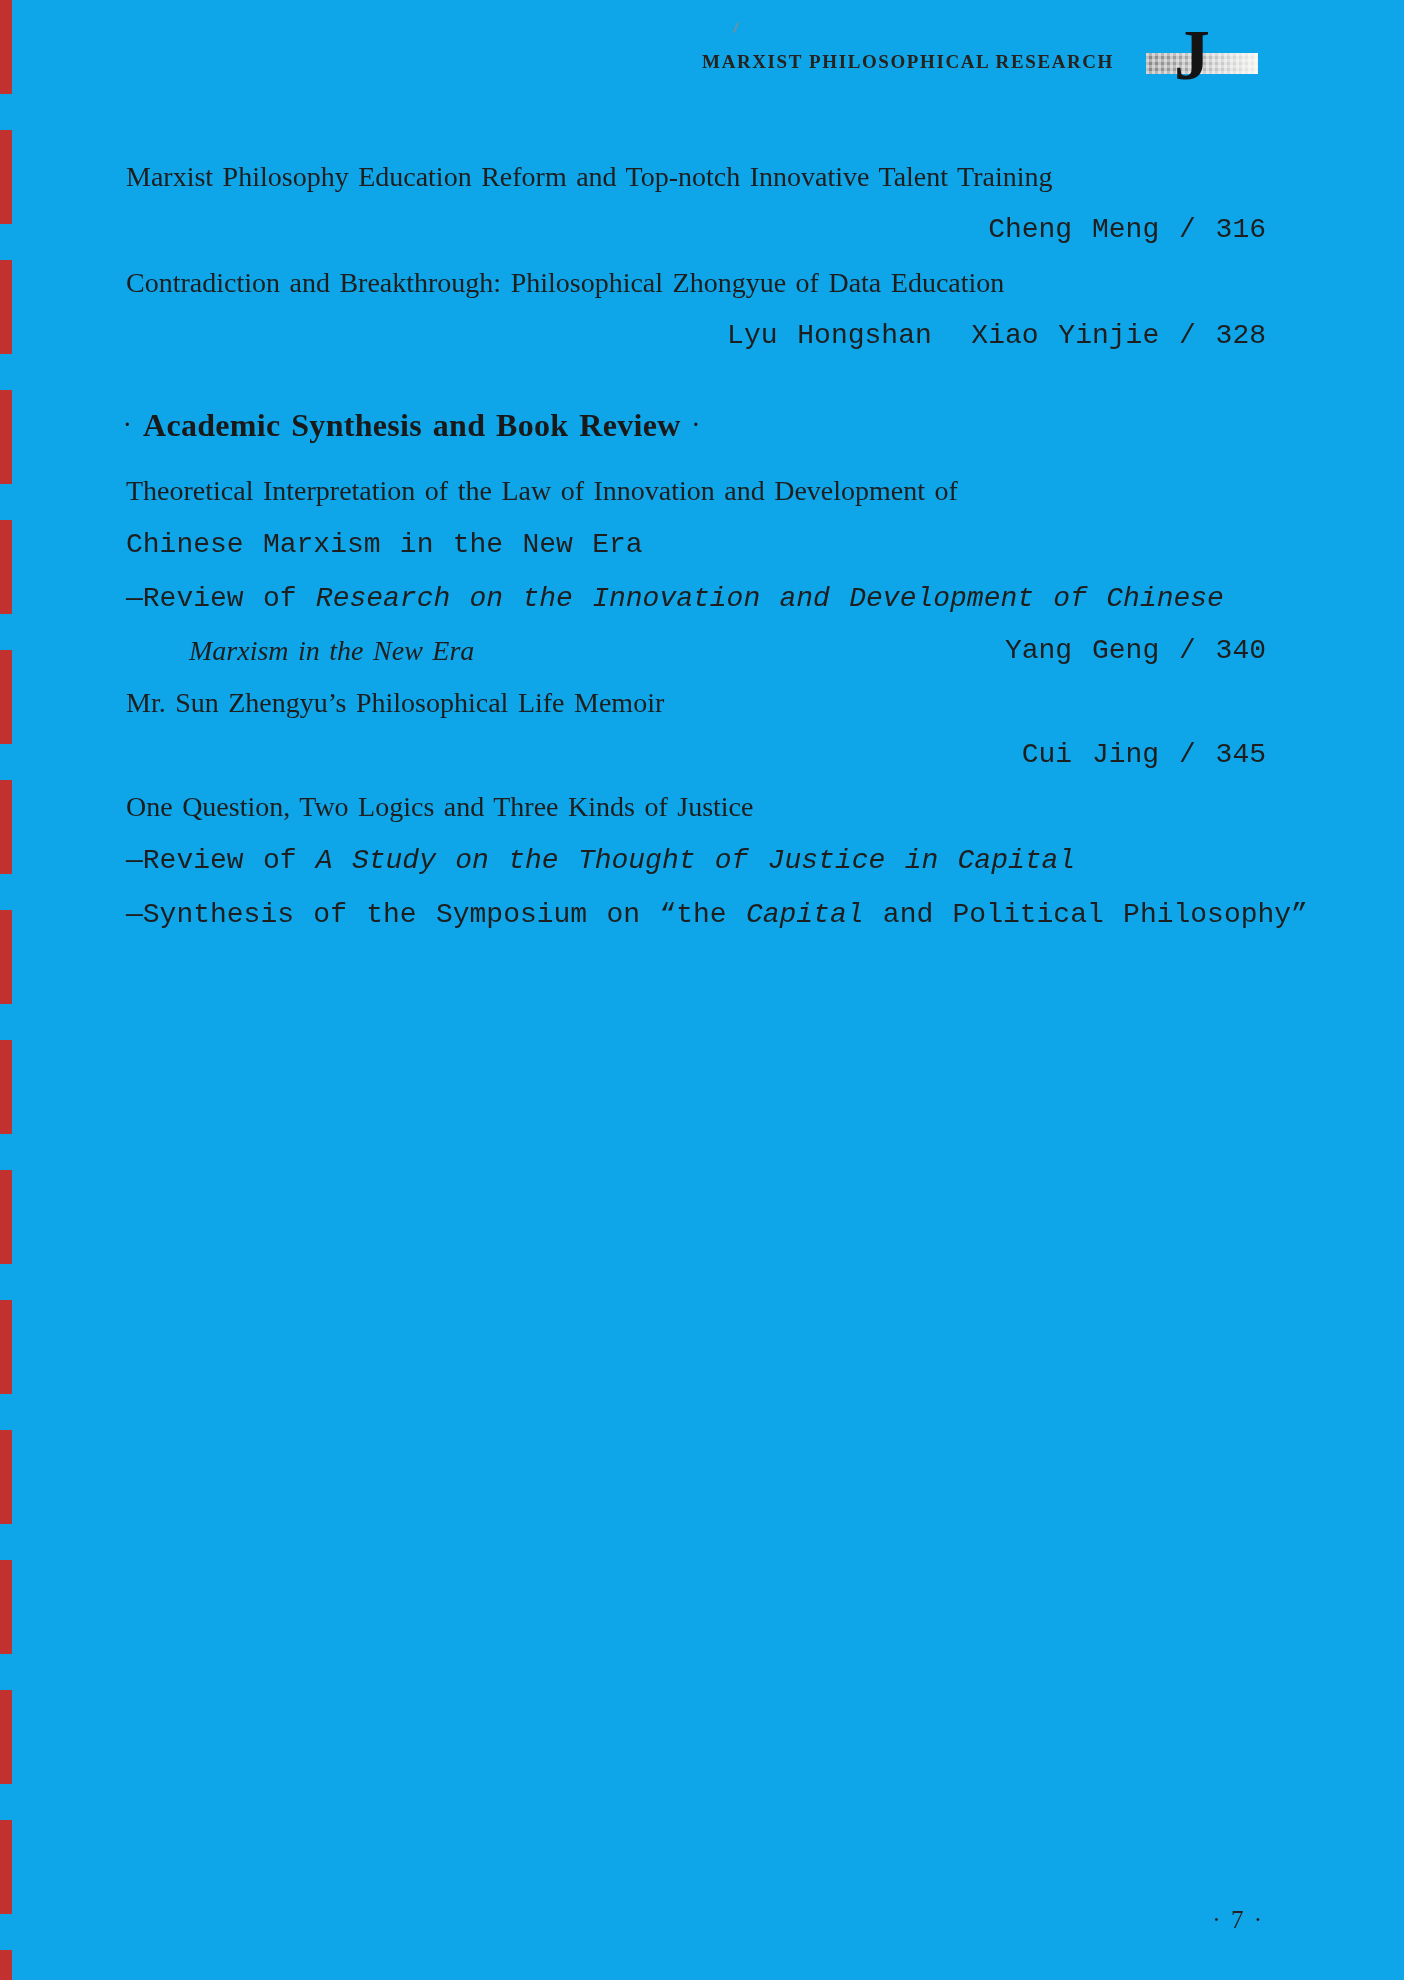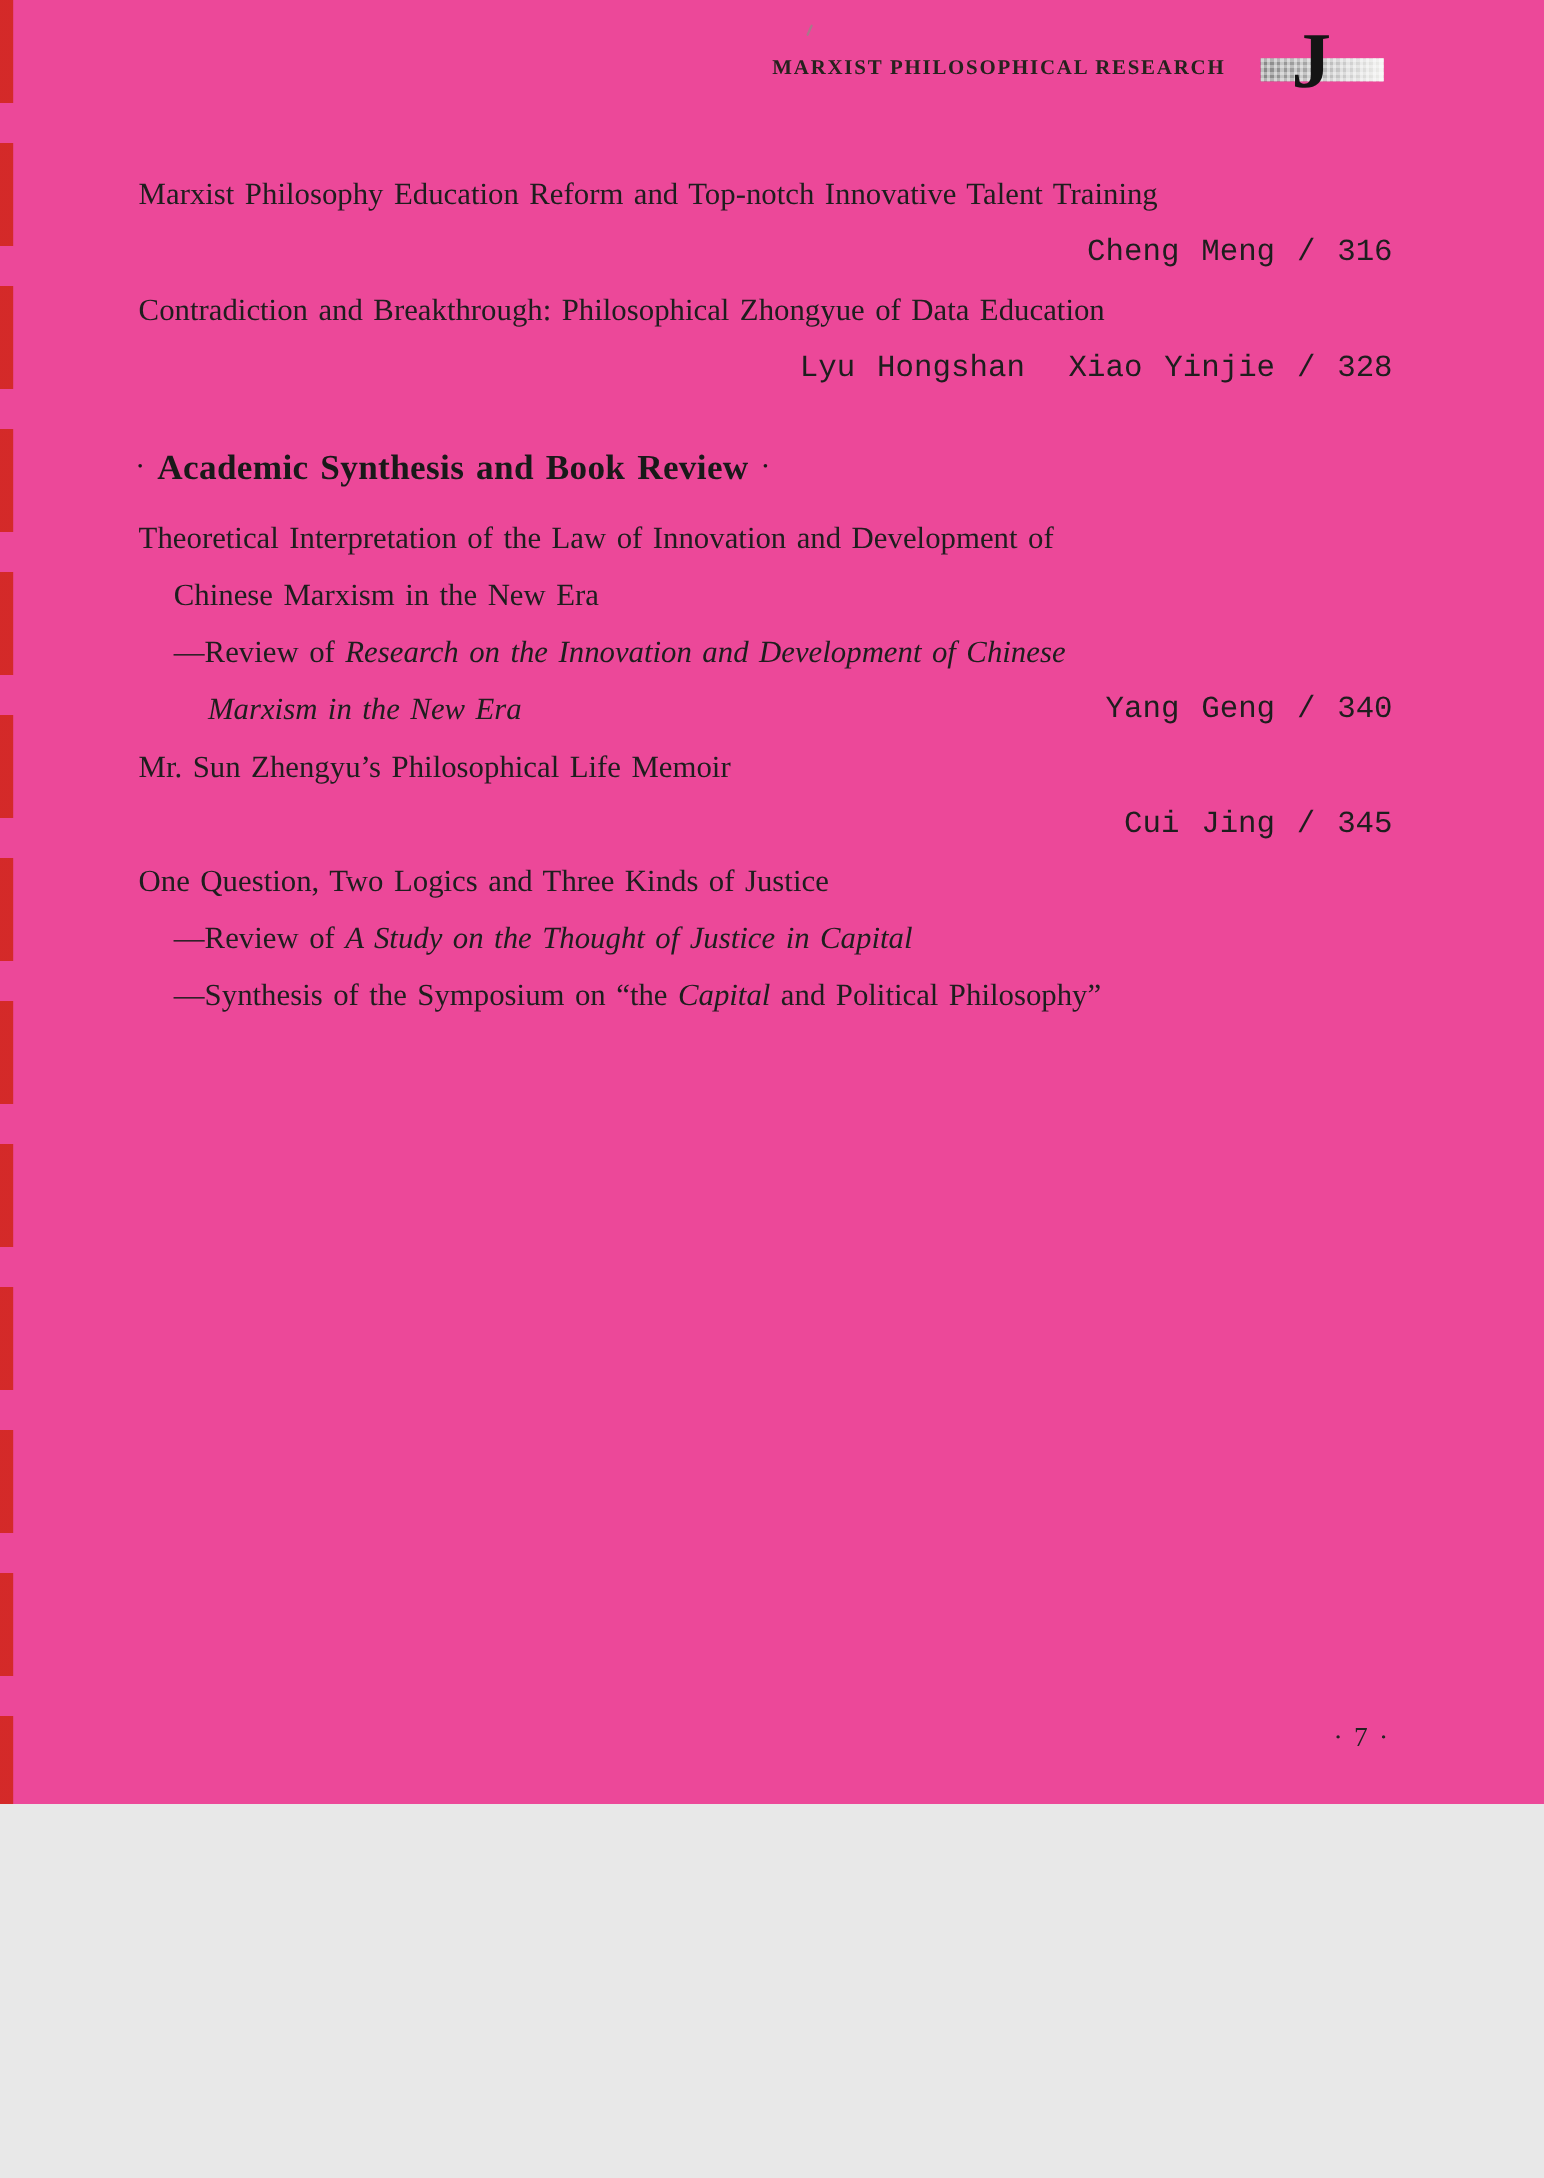--- a/index.html
+++ b/index.html
@@ -1,19 +1,19 @@
 <!DOCTYPE html>
 <html><head>
 <meta charset="utf-8">
 <style>
   html,body{margin:0;padding:0;background:#e8e8e8;}
   .page{
     position:relative;
-    width:1404px;height:1640px;
-    background:#ec4899;
+    width:1404px;height:1980px;
+    background:#0ea5e9;
     color:#1e1e1e;
     font-family:"Liberation Serif","DejaVu Serif",serif;
     overflow:hidden;
   }
   
   .scan-edge{
     position:absolute;left:0;top:0;width:12px;height:100%;
     background:repeating-linear-gradient(180deg,
       #d2271f 0px,#d2271f 94px,
       rgba(0,0,0,0) 94px,rgba(0,0,0,0) 130px);
@@ -46,21 +46,21 @@
   }
   
   .content{
     position:absolute;left:126px;top:150px;width:1140px;
     font-size:28px;word-spacing:2.5px;
   }
   .group .line{position:relative;white-space:pre;}
   .front .line{line-height:53px;min-height:53px;}
   .entries .line{line-height:52px;min-height:52px;}
   .line .lt{display:inline;}
-  .line.indent-1 .lt{margin-left:32px;}
+  .line.indent-1 .lt{font-family:Liberation Mono, monospace;}
   .line.indent-2 .lt{margin-left:63px;}
   .line .rt{position:absolute;right:0;top:0;word-spacing:3px;font-family:Liberation Mono, monospace;}
   .line i{font-style:italic;text-align:center;}
   .section{
     margin:36px 0 13px -14px;
     font-size:32px;line-height:53px;font-weight:bold;
     color:#191919;letter-spacing:.3px;white-space:nowrap;
   }
   .section .bullet{
     font-size:20px;font-weight:bold;vertical-align:5px;padding:0 12px;

